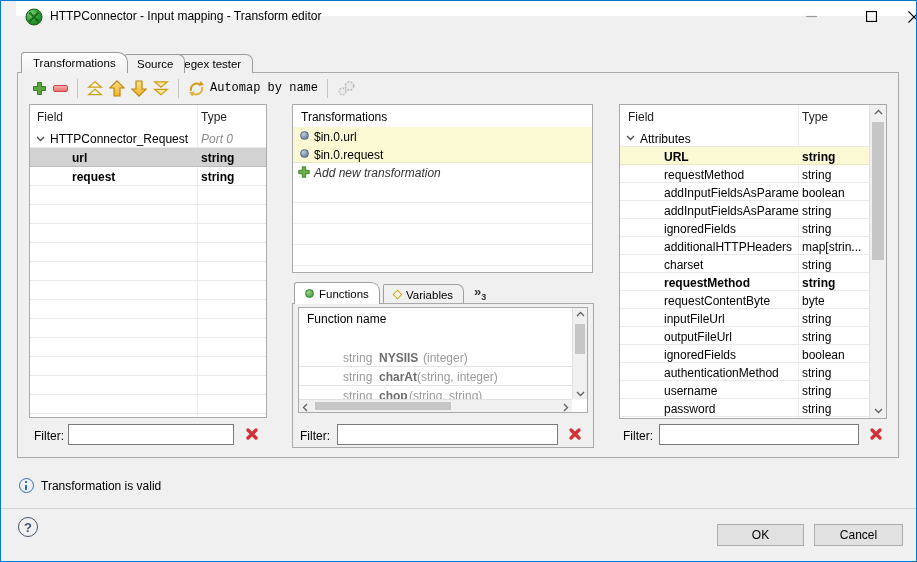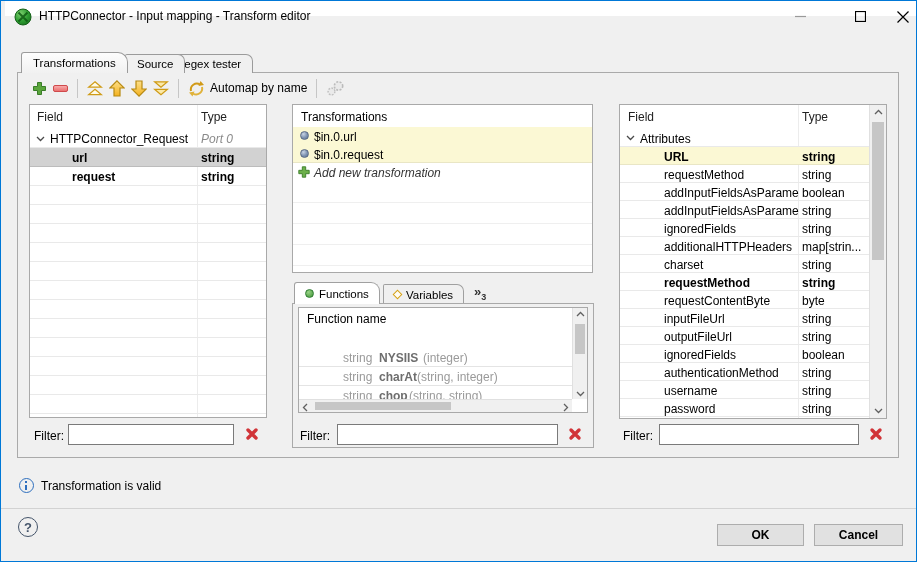--- a/index.html
+++ b/index.html
@@ -4,40 +4,40 @@
 <style>
   * { box-sizing: border-box; margin: 0; padding: 0; }
   html,body { background:#d8d8d8; }
   .window {
     position: relative; width: 917px; height: 562px;
     background: #f0f0f0; border: 1px solid #0078d7;
     font-family: "Liberation Sans", sans-serif; font-size: 12px; color:#000;
     overflow: hidden;
   }
   
-  .titlebar { position:absolute; left:4px; top:0; right:0; height:15px; background:#fff; }
+  .titlebar { position:absolute; left:15px; top:0; right:0; height:15px; background:#fff; }
   .app-logo { position:absolute; left:9px; top:7px; width:18px; height:18px; }
   .title-text { position:absolute; left:34px; top:0; height:31px; line-height:31px; font-size:12px; }
   .winbtn { position:absolute; top:0; width:46px; height:31px; display:flex; align-items:center; justify-content:center; }
   .winbtn-min { left:772px; } .winbtn-max { left:832px; } .winbtn-close { left:878px; width:39px; }
   
   .maintab { position:absolute; display:flex; align-items:center; border:1px solid #9b9b9b; border-bottom:none;
     padding:0 11px; background:#f0f0f0; font-size:11.5px; }
   .maintab.active { left:20px; top:51px; height:21px; background:linear-gradient(#fdfdfd,#f1f1f1);
     border-radius:3px 10px 0 0; z-index:3; }
   .maintab.t2 { left:124px; top:53px; height:19px; border-radius:2px 7px 0 0; z-index:2;}
   .maintab.t3 { left:163px; top:53px; height:19px; border-radius:2px 7px 0 0; z-index:1;}
   
   .contentbox { position:absolute; left:16px; top:71px; width:882px; height:386px;
     border:1px solid #aaaaaa; background:#f0f0f0; }
   
   .toolbar { position:absolute; left:28px; top:75px; height:24px; display:flex; align-items:center; }
   .tbtn { display:flex; align-items:center; justify-content:center; padding:2px 3px; }
   .tsep { width:1px; height:19px; background:#c6c6c6; margin:0 6px; }
-  .automap-label { margin-left:5px; }
+  .automap-label { margin-left:5px;font-family:Liberation Mono, monospace; }
   .disabled { opacity:.65; }
   
   .tbl { position:absolute; background:#fff; border:1px solid #a9a9a9; }
   .colsep { position:absolute; top:0; bottom:0; width:1px; background:#ececec; }
   .hdr-cell { position:absolute; top:5px; color:#222; }
   .trow { position:absolute; left:0; height:19px; }
   .trow span { position:absolute; top:3px; white-space:nowrap; }
   .sel { background:#d2d2d2; box-shadow:inset 0 -1px rgba(0,0,0,.10); }
   .hl  { background:#fbf8d4; box-shadow:inset 0 -1px rgba(0,0,0,.07); }
   .b { font-weight:bold; }
@@ -91,21 +91,21 @@
   .info-icon { position:absolute; left:18px; top:477px; width:15px; height:15px; border-radius:50%;
     border:1.5px solid #2e6fbe; }
   .info-icon::before { content:""; position:absolute; left:5px; top:2px; width:2px; height:2px; background:#2e6fbe; }
   .info-icon::after  { content:""; position:absolute; left:5px; top:5.5px; width:2px; height:5px; background:#2e6fbe; }
   .status-text { position:absolute; left:40px; top:478px; }
   .footer-sep { position:absolute; left:0; right:0; top:507px; height:1px; background:#d2d2d2; }
   .help-btn { position:absolute; left:17px; top:516px; width:20px; height:20px; border-radius:50%;
     border:1.5px solid #44546a; color:#44546a; font-weight:bold; font-size:13px;
     display:flex; align-items:center; justify-content:center; background:transparent; }
   .btn { position:absolute; top:523px; height:22px; background:#e1e1e1; border:1px solid #adadad;
-    font-family:"Liberation Sans",sans-serif; font-size:12px;font-weight:bold; }
+    font-family:"Liberation Sans",sans-serif; font-size:12px; }
   .btn-ok { left:716px; width:87px; }
   .btn-cancel { left:813px; width:89px; }
 </style>
 </head>
 <body>
 
 <div class="window">
 
   <div class="titlebar">
     <svg class="app-logo" viewBox="0 0 18 18">

